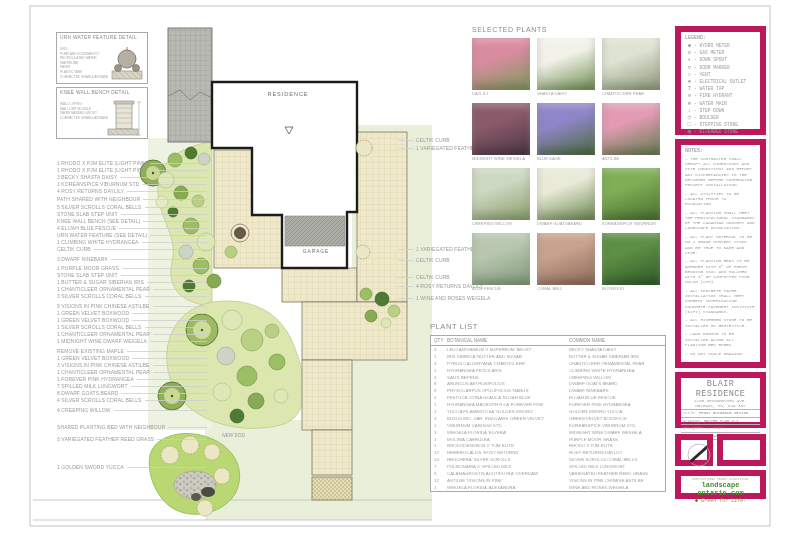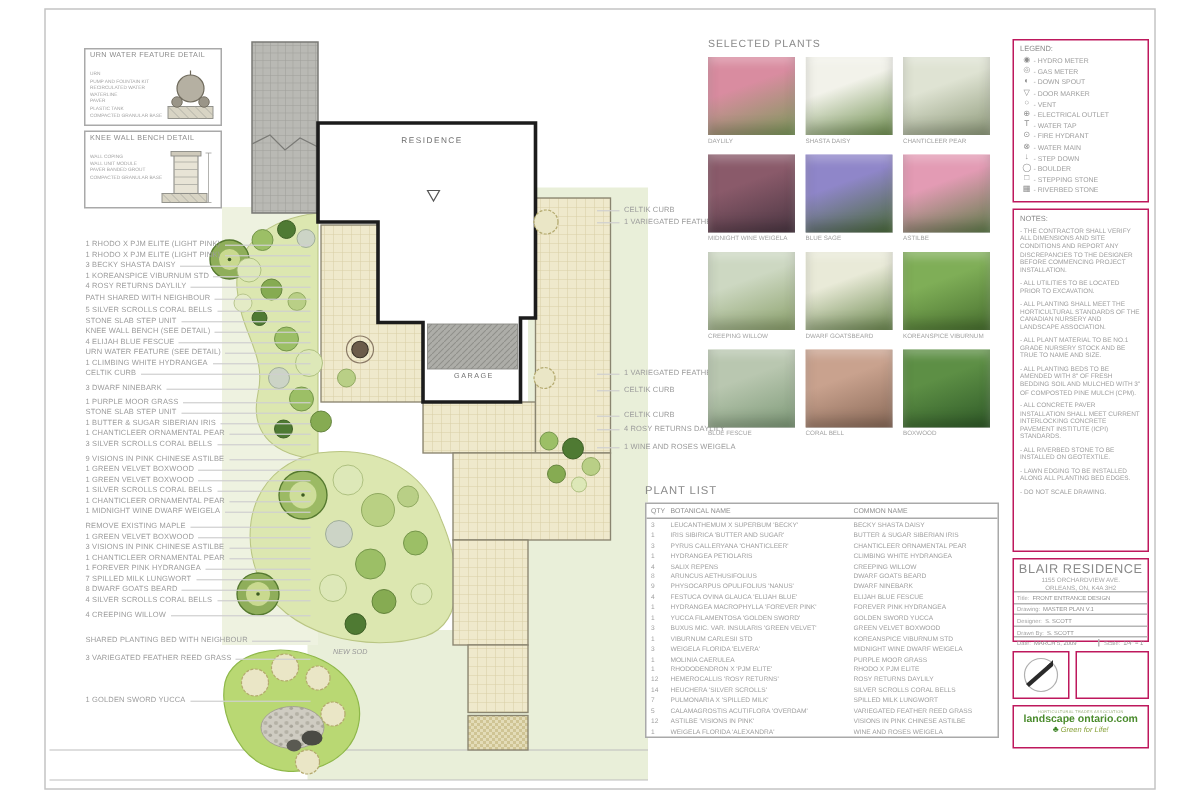--- a/index.html
+++ b/index.html
@@ -33,21 +33,21 @@
   #plant-list{position:absolute;left:430px;top:322px;width:236px;}
   #plant-list .pl-title{font-size:7.5px;letter-spacing:.6px;color:#8a8a8a;margin-bottom:4px;}
   .pl-table{border:1px solid #a9a9a9;background:#fff;}
   .pl-head{display:flex;border-bottom:1px solid #a9a9a9;padding:2px 3px;}
   .pl-row{display:flex;padding:0 3px;height:6.9px;align-items:center;}
   .pl-qty{width:13px;font-size:4.4px;color:#a0a0a0;}
   .pl-bot{width:122px;font-size:4.4px;color:#a0a0a0;white-space:nowrap;overflow:hidden;}
   .pl-com{flex:1;font-size:4.4px;color:#a0a0a0;white-space:nowrap;overflow:hidden;}
   .pl-head span{font-size:4.6px;color:#8f8f8f;}
   
-  .panelbox{position:absolute;border:1px solid #be185d;background:#fff;box-sizing:border-box;}
+  .panelbox{position:absolute;border:6px solid #be185d;background:#fff;box-sizing:border-box;font-family:Liberation Mono, monospace;}
   #legend{left:675px;top:26px;width:91px;height:109px;padding:3px 4px;}
   #legend .ptitle{font-size:5px;color:#8a8a8a;margin-bottom:1px;}
   .lg-row{display:flex;align-items:center;height:7.2px;}
   .lg-icon{width:9px;font-size:5.5px;color:#8f8f8f;text-align:center;line-height:7px;}
   .lg-label{font-size:4.6px;color:#9e9e9e;white-space:nowrap;}
   #notes{left:675px;top:139px;width:91px;height:229px;padding:3px 4px;overflow:hidden;}
   #notes .ptitle{font-size:5px;color:#8a8a8a;margin-bottom:2px;}
   #notes p{margin:0 0 3.5px 0;font-size:4.3px;line-height:5.2px;color:#a0a0a0;}
   
   #titleblock{left:675px;top:372px;width:91px;height:56px;}

